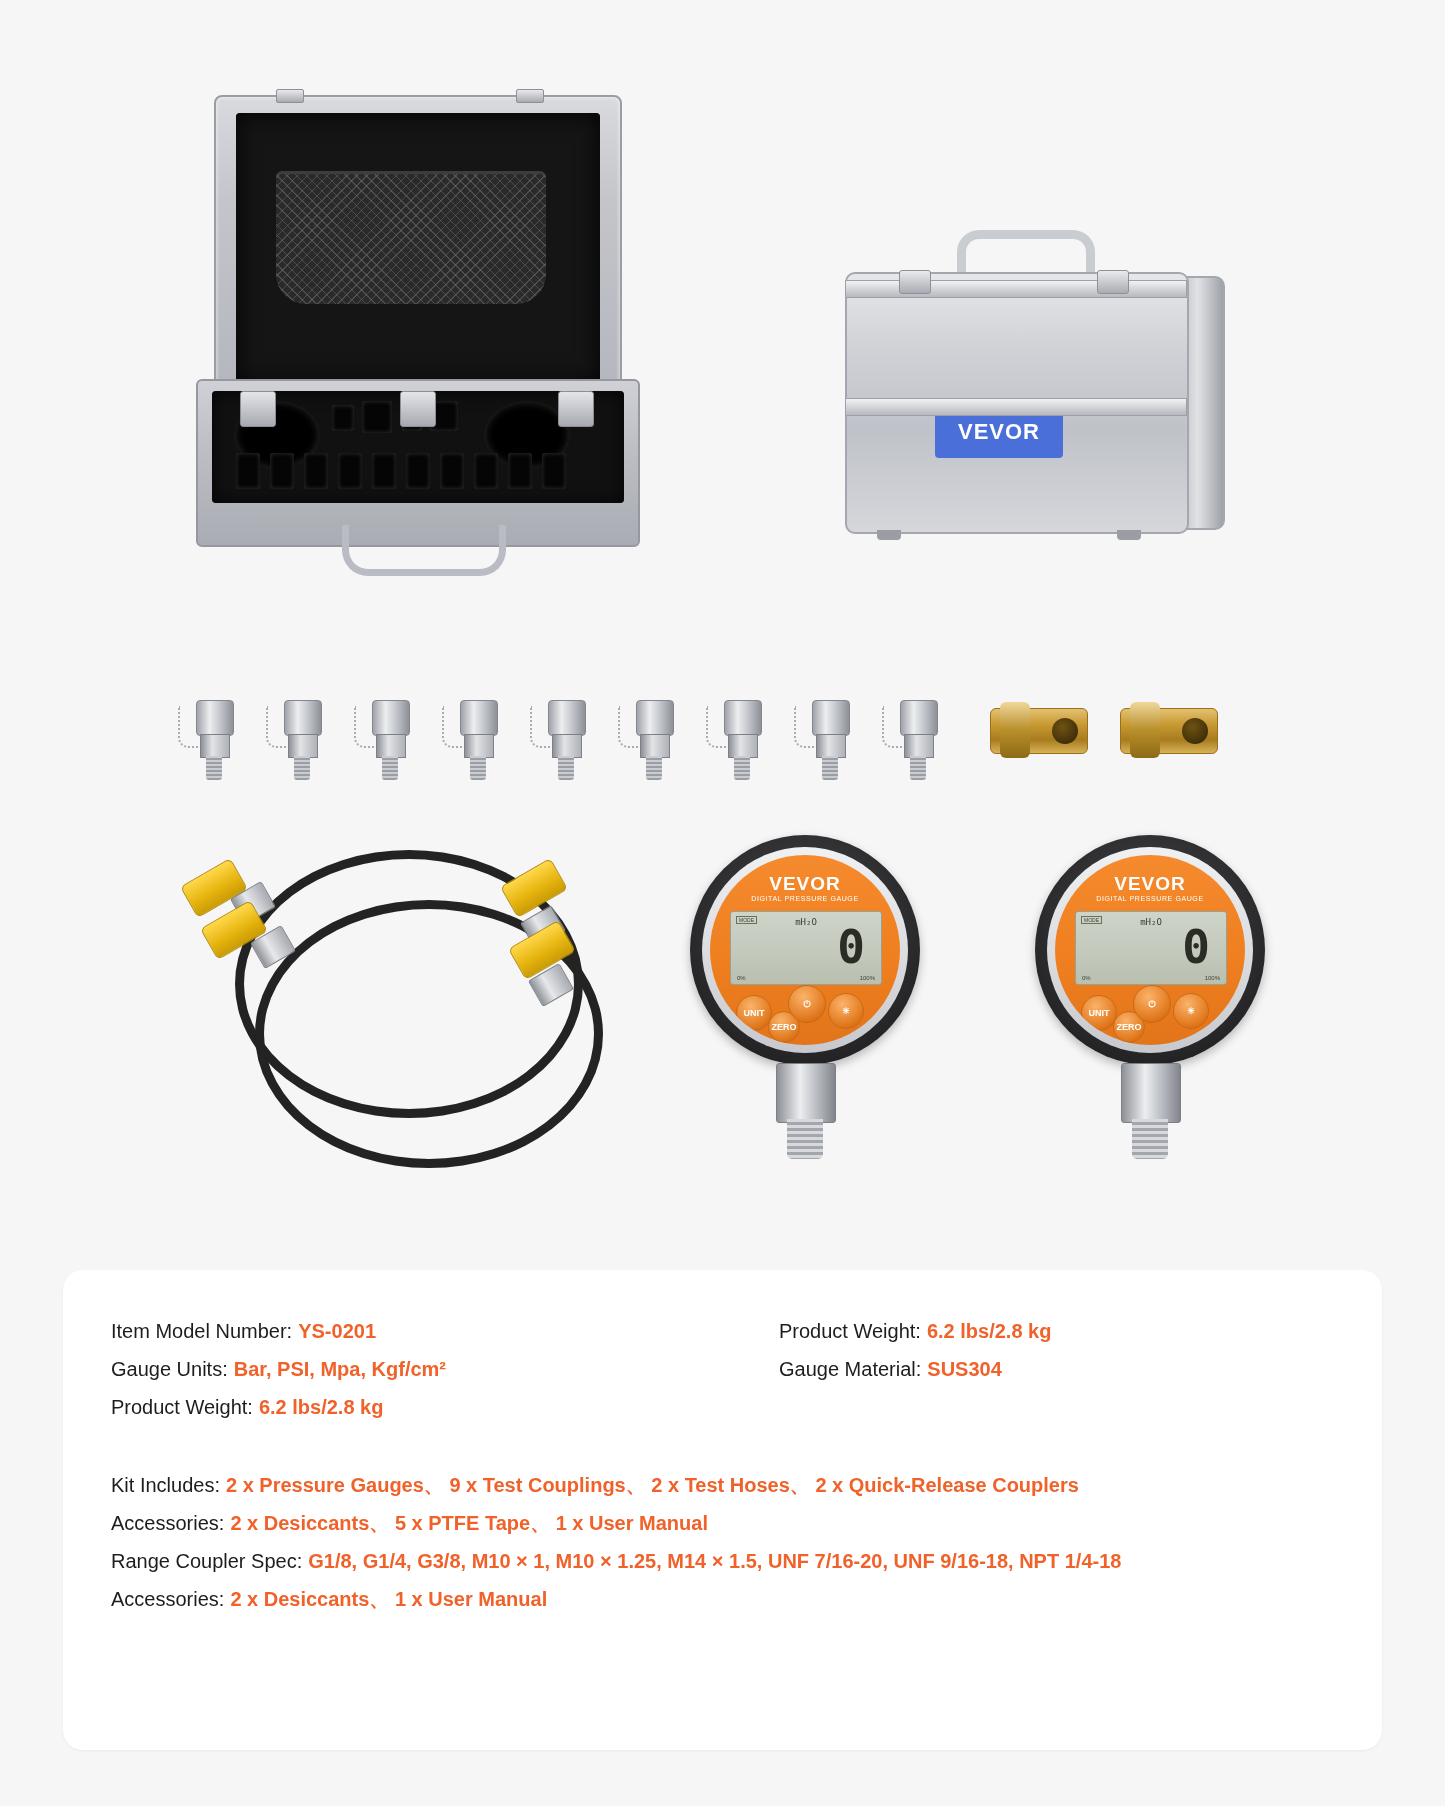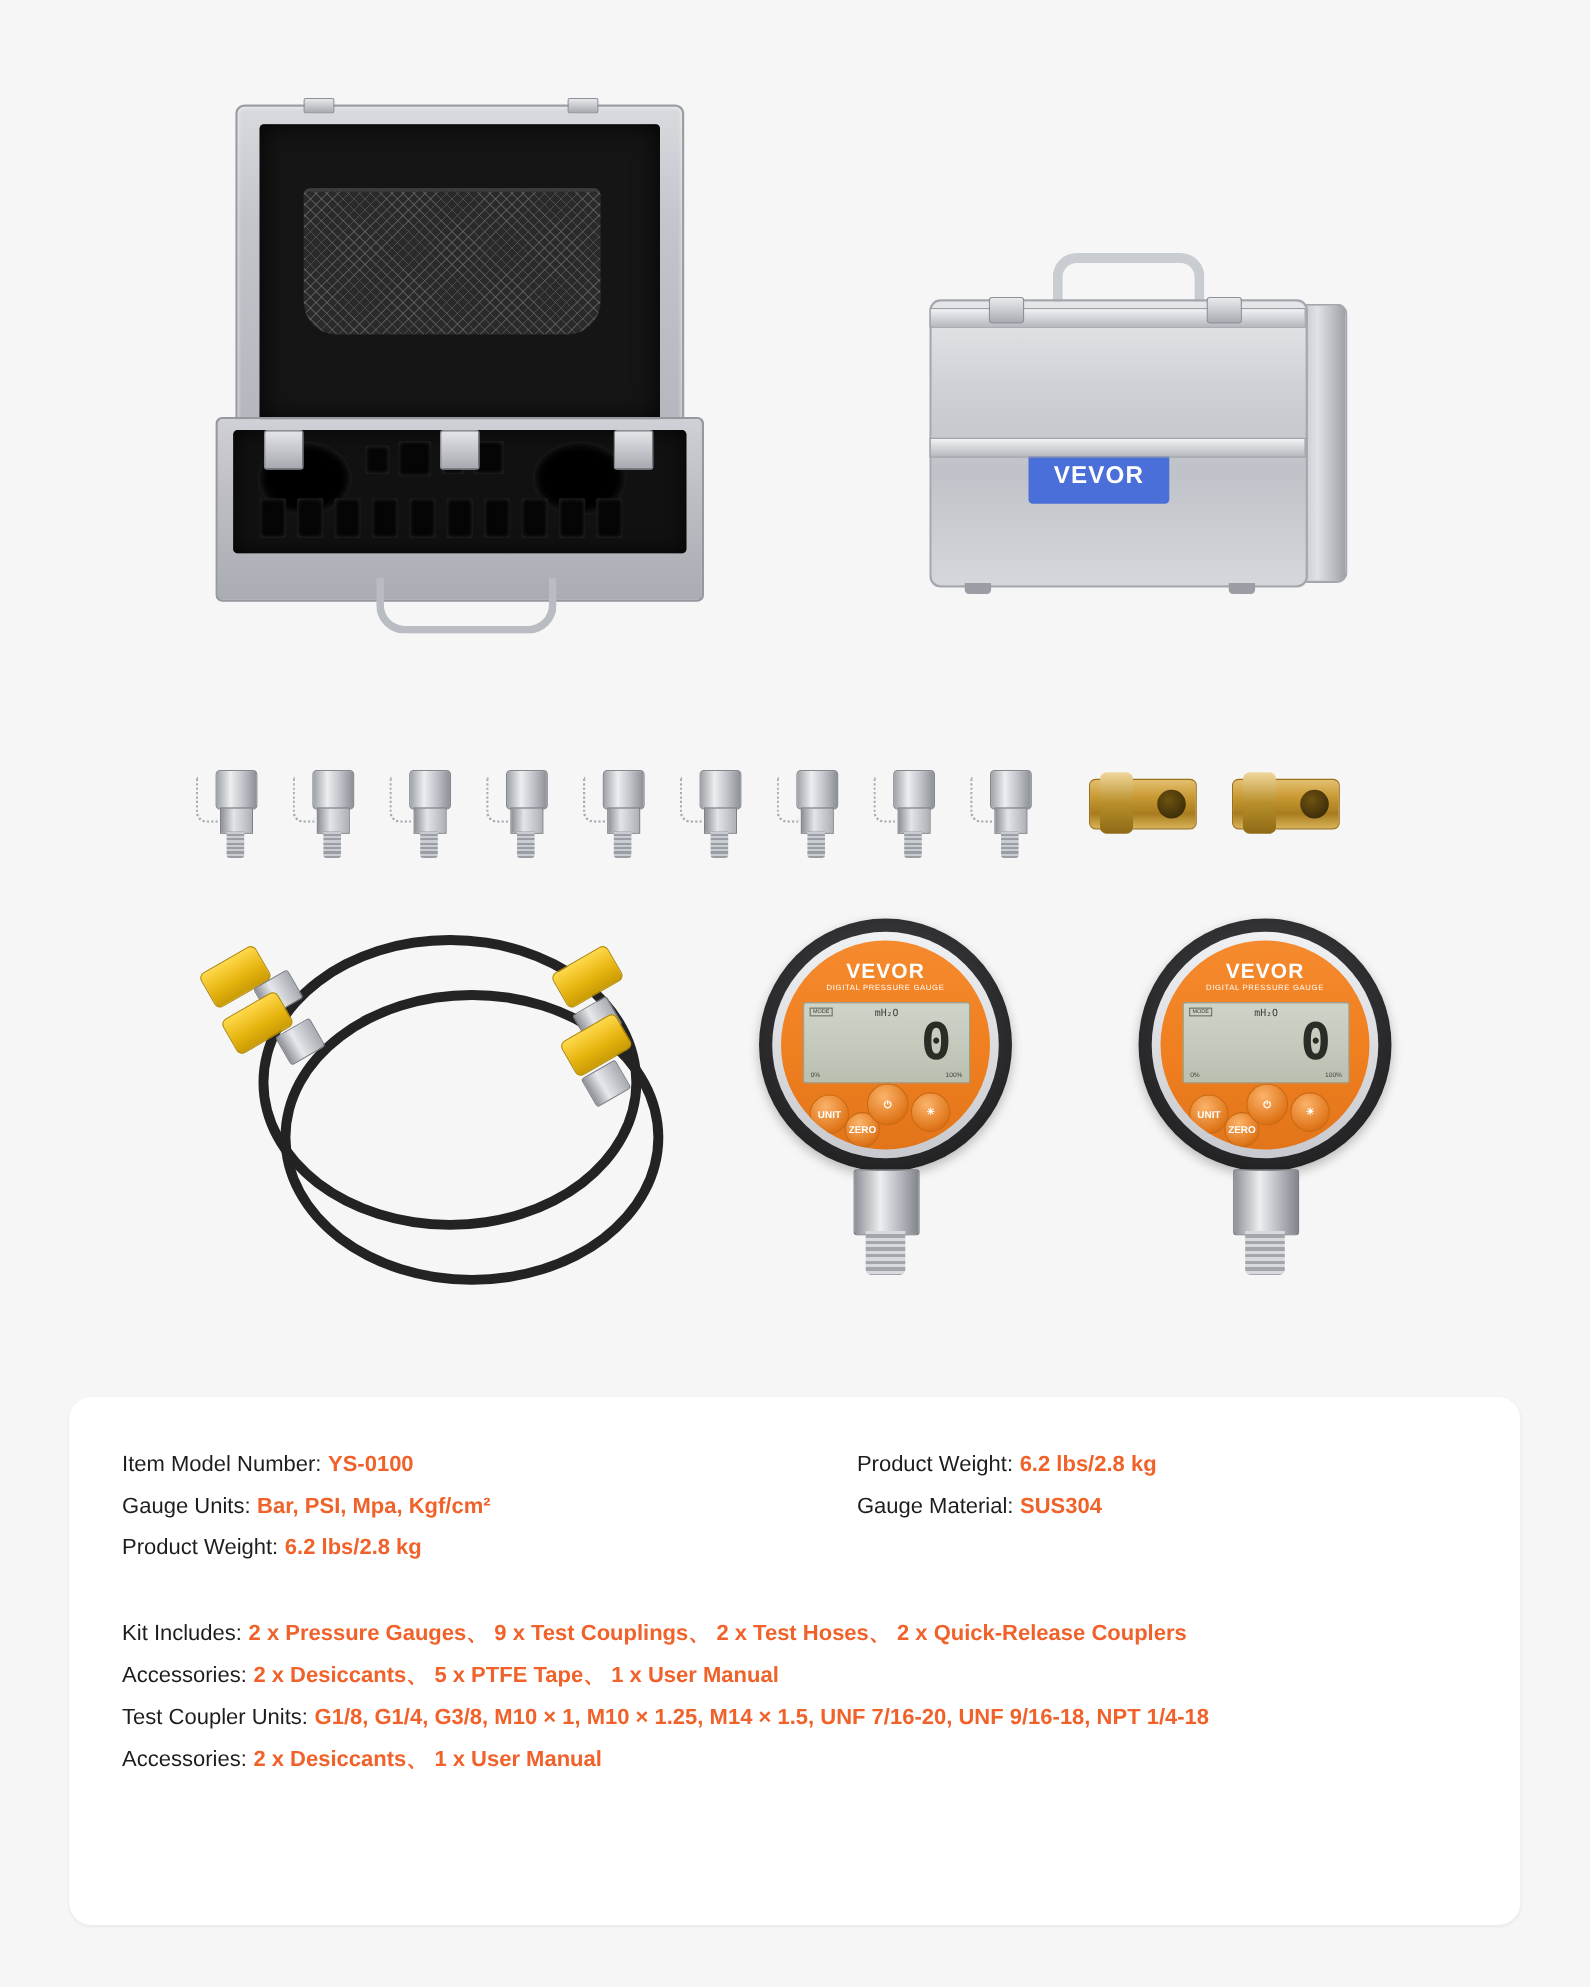--- a/index.html
+++ b/index.html
@@ -674,21 +674,21 @@
     </div>
 
   </div>
 
   <div class="spec-card">
     <div class="spec-inner">
 
       <div class="two-col">
         <div class="col-left">
           <div class="spec-row">
-            <span class="spec-label">Item Model Number:</span><span class="spec-value">YS-0100</span>
+            <span class="spec-label">Item Model Number:</span><span class="spec-value">YS-0201</span>
           </div>
           <div class="spec-row">
             <span class="spec-label">Gauge Units:</span><span class="spec-value">Bar, PSI, Mpa, Kgf/cm²</span>
           </div>
           <div class="spec-row">
             <span class="spec-label">Product Weight:</span><span class="spec-value">6.2 lbs/2.8 kg</span>
           </div>
         </div>
         <div class="col-right">
           <div class="spec-row">
@@ -701,21 +701,21 @@
       </div>
 
       <div class="wide-rows">
         <div class="spec-row">
           <span class="spec-label">Kit Includes:</span><span class="spec-value">2 x Pressure Gauges、 9 x Test Couplings、 2 x Test Hoses、 2 x Quick-Release Couplers</span>
         </div>
         <div class="spec-row">
           <span class="spec-label">Accessories:</span><span class="spec-value">2 x Desiccants、 5 x PTFE Tape、 1 x User Manual</span>
         </div>
         <div class="spec-row">
-          <span class="spec-label">Test Coupler Units:</span><span class="spec-value">G1/8, G1/4, G3/8, M10 × 1, M10 × 1.25, M14 × 1.5, UNF 7/16-20, UNF 9/16-18, NPT 1/4-18</span>
+          <span class="spec-label">Range Coupler Spec:</span><span class="spec-value">G1/8, G1/4, G3/8, M10 × 1, M10 × 1.25, M14 × 1.5, UNF 7/16-20, UNF 9/16-18, NPT 1/4-18</span>
         </div>
         <div class="spec-row">
           <span class="spec-label">Accessories:</span><span class="spec-value">2 x Desiccants、 1 x User Manual</span>
         </div>
       </div>
 
     </div>
   </div>
 
 </div>

